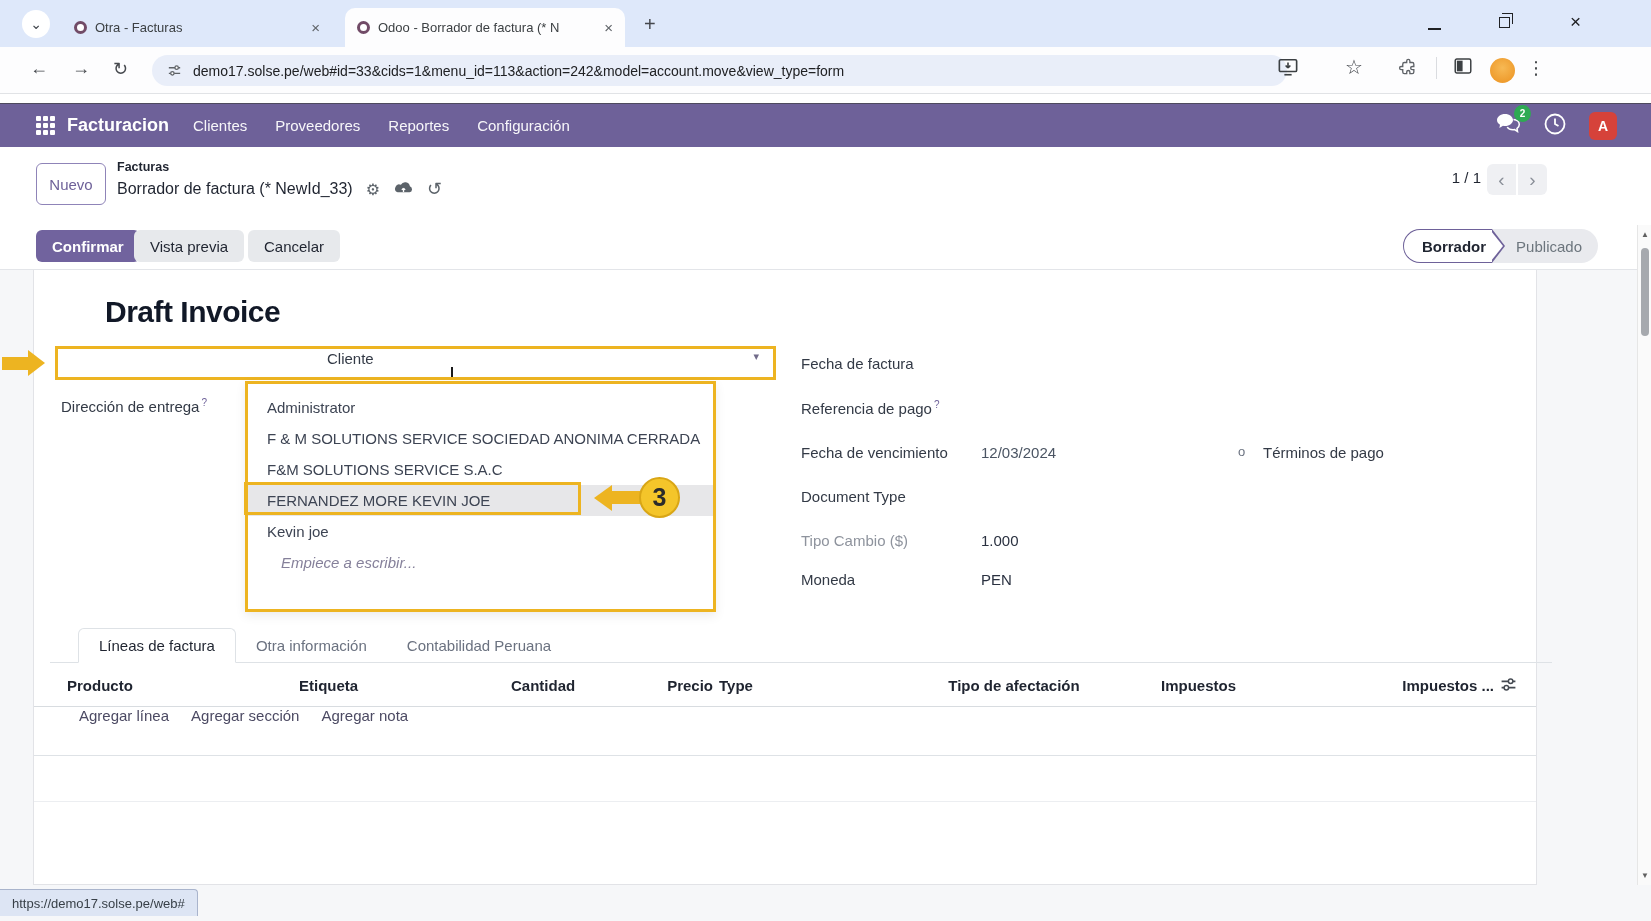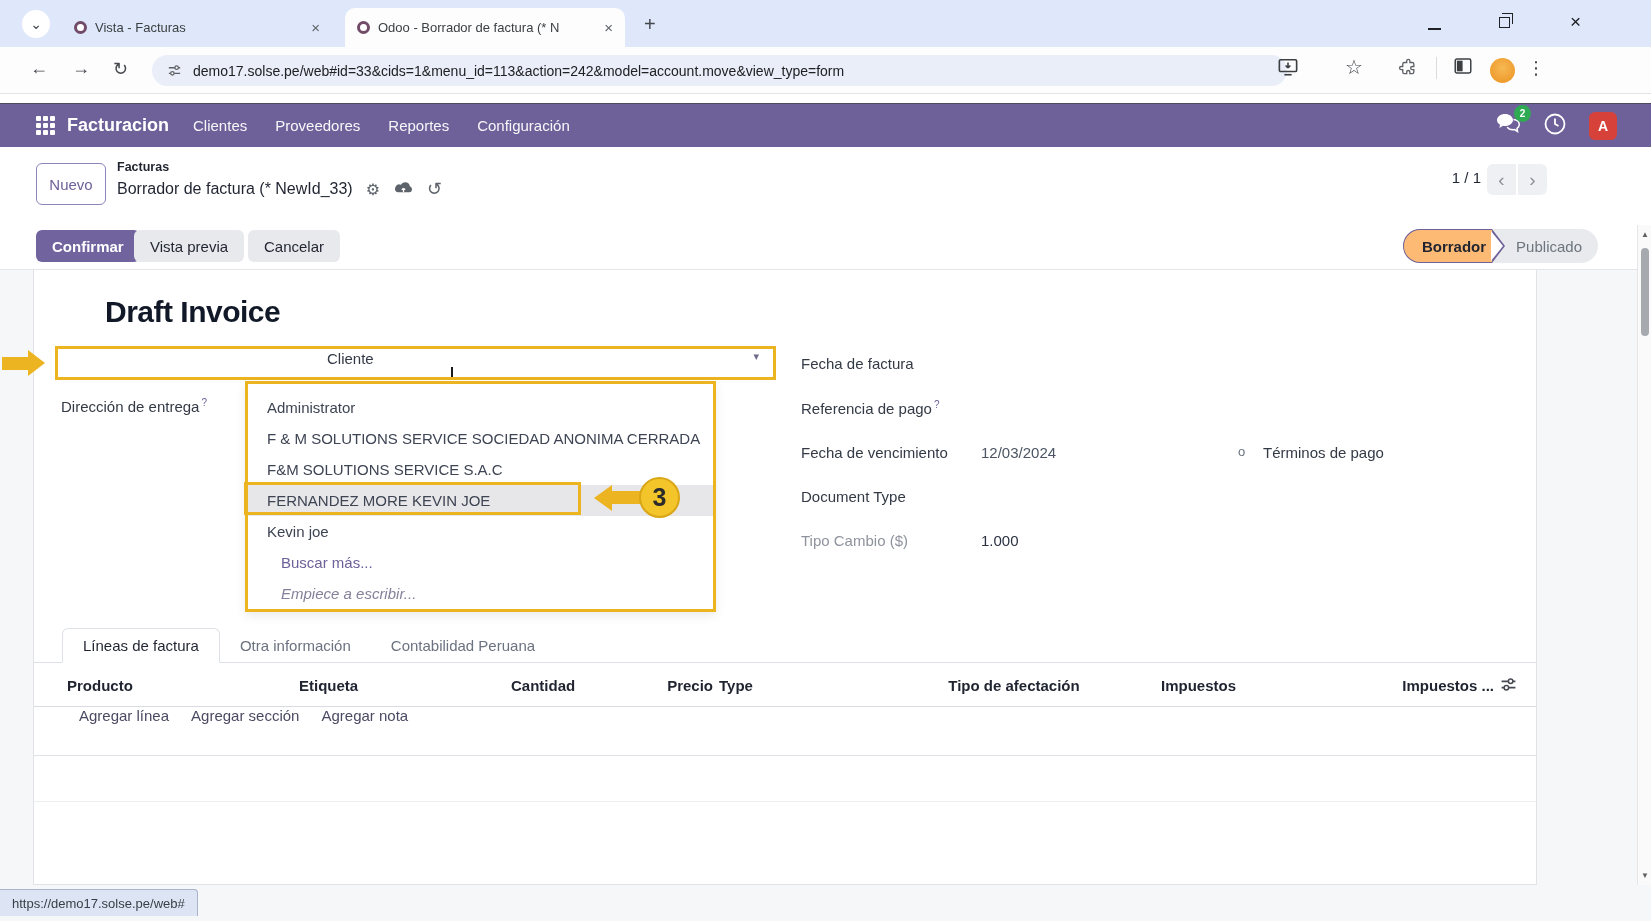--- a/index.html
+++ b/index.html
@@ -53,21 +53,21 @@
   .pager-btn { width:29px; height:31px; background:#eff0f3; color:#8a8f98; font-size:19px; display:flex; align-items:center; justify-content:center; }
   .pager-btn.prev { border-radius:6px 0 0 6px; }
   .pager-btn.next { border-radius:0 6px 6px 0; }
 
   
   .statusbar { position:absolute; left:0; top:222px; width:1651px; height:48px; background:#fff; border-bottom:1px solid #e3e5e9; }
   .btn { height:32px; border-radius:6px; font-size:15px; display:inline-flex; align-items:center; justify-content:center; padding:0 16px; }
   .btn-primary { background:#71639e; color:#fff; font-weight:600; }
   .btn-sec { background:#e7e9ec; color:#1f2430; }
   .stepper { position:absolute; right:53px; top:7px; height:34px; background:#e9eaee; border-radius:17px; display:flex; align-items:center; padding-right:16px; }
-  .state-active { position:relative; height:34px; background:#fdba74; border:1px solid #6e6199; border-right:none; border-radius:17px 0 0 17px; display:flex; align-items:center; padding:0 6px 0 18px; font-weight:700; font-size:15px; color:#1f2430; }
+  .state-active { position:relative; height:34px; background:#ffffff; border:1px solid #6e6199; border-right:none; border-radius:17px 0 0 17px; display:flex; align-items:center; padding:0 6px 0 18px; font-weight:700; font-size:15px; color:#1f2430; }
   .state-active::after { content:""; position:absolute; right:-13px; top:-1px; border-left:13px solid #6e6199; border-top:17px solid transparent; border-bottom:17px solid transparent; }
   .state-active::before { content:""; position:absolute; right:-11px; top:1px; z-index:1; border-left:12px solid #fff; border-top:15px solid transparent; border-bottom:15px solid transparent; }
   .state-next { font-size:15px; color:#6c757d; margin-left:24px; }
 
   
   .content { position:absolute; left:0; top:270px; width:1651px; height:651px; background:#f6f7f9; }
   .sheet { position:absolute; left:33px; top:0; width:1504px; height:615px; background:#fff; border:1px solid #e2e3e7; border-top:none; }
   .sheet-title { position:absolute; left:27px; top:25px; font-size:30px; font-weight:700; color:#111827; letter-spacing:-.5px;margin-left:44px; }
   .fld-label { font-size:15px; color:#333a46; font-weight:500; }
   .fld-value { font-size:15px; color:#2a3140; }
@@ -94,21 +94,21 @@
   
   .ann-box-cliente { position:absolute; left:55px; top:346px; width:721px; height:34px; border:3px solid #edb421; z-index:4; }
   .ann-box-item { position:absolute; left:244px; top:482px; width:337px; height:33px; border:3px solid #edb421; z-index:6; }
   .ann-arrow-left-shaft { position:absolute; left:2px; top:357px; width:26px; height:13px; background:#edb421; z-index:6; }
   .ann-arrow-left-head { position:absolute; left:28px; top:350px; width:0; height:0; border-left:17px solid #edb421; border-top:13px solid transparent; border-bottom:13px solid transparent; z-index:6; }
   .ann3-head { position:absolute; left:594px; top:485px; width:0; height:0; border-right:18px solid #edb421; border-top:13px solid transparent; border-bottom:13px solid transparent; z-index:7; }
   .ann3-shaft { position:absolute; left:612px; top:491px; width:28px; height:13px; background:#edb421; z-index:7; }
   .ann3-circle { position:absolute; left:639px; top:477px; width:41px; height:41px; border-radius:50%; background:#f4c52a; border:2px solid #d9a616; color:#2b2b2b; font-size:25px; font-weight:700; display:flex; align-items:center; justify-content:center; z-index:7; }
 
   
-  .nbtabs { position:absolute; left:0; top:358px; width:1502px; height:35px; border-bottom:1px solid #dee2e6; display:flex; align-items:flex-end; }
+  .nbtabs { position:absolute; left:16px; top:358px; width:1502px; height:35px; border-bottom:1px solid #dee2e6; display:flex; align-items:flex-end; }
   .nbtab { font-size:15px; padding:8px 20px; color:#6b7280; }
   .nbtab.active { margin-left:28px; background:#fff; border:1px solid #dee2e6; border-bottom:1px solid #fff; border-radius:6px 6px 0 0; color:#1f2430; margin-bottom:-1px; }
   .thead { position:absolute; left:0; top:393px; width:1502px; height:44px; border-bottom:1px solid #d8dce0; font-size:15px; font-weight:600; color:#1f2430; }
   .thead span { position:absolute; top:14px; }
   .tactions { position:absolute; left:0; top:437px; width:1502px; height:49px; border-bottom:1px solid #dee2e6; display:flex; align-items:flex-start; gap:22px; padding-left:45px; font-size:15px; color:#4c4a63; }
   .trow-line { position:absolute; left:0; top:531px; width:1502px; border-bottom:1px solid #eceef1; }
 
   
   .vscroll { position:absolute; left:1637px; top:225px; width:14px; height:660px; background:#fafafa; border-left:1px solid #e6e6e6; }
   .vthumb { position:absolute; left:3px; top:23px; width:8px; height:88px; background:#a6a9ae; border-radius:4px; }
@@ -119,21 +119,21 @@
 <body>
 
 <div class="screen">
 
   <div class="tabstrip">
     <div class="tab-chevron-btn">
       <span>⌄</span>
     </div>
     <div class="tab inactive" style="left:62px; width:270px;">
       <span class="favicon"></span>
-      <span class="tab-title">Vista - Facturas</span>
+      <span class="tab-title">Otra - Facturas</span>
       <span class="tab-close" style="margin-left:auto;">×</span>
     </div>
     <div class="tab active" style="left:345px; width:280px;">
       <span class="favicon"></span>
       <span class="tab-title">Odoo - Borrador de factura (* N</span>
       <span class="tab-close" style="margin-left:auto;">×</span>
     </div>
     <div class="newtab-btn">+</div>
     <div class="abs" style="left:1428px; top:16px;"><span class="win-min-bar"></span></div>
     <div class="abs" style="left:1499px; top:14px;"><span class="win-restore"></span></div>
@@ -282,20 +282,24 @@
         <span class="val fld-value" style="color:#4b5563;">12/03/2024</span>
         <span class="or-word">o</span>
         <span class="terms">Términos de pago</span>
       </div>
       <div class="rfield" style="top:218px;">
         <span class="lab fld-label">Document Type</span>
       </div>
       <div class="rfield" style="top:262px;">
         <span class="lab fld-label muted">Tipo Cambio ($)</span>
         <span class="val fld-value">1.000</span>
+      </div>
+      <div class="rfield" style="top:301px;">
+        <span class="lab fld-label">Moneda</span>
+        <span class="val fld-value">PEN</span>
       </div>
 
       <div class="nbtabs">
         <div class="nbtab active">Líneas de factura</div>
         <div class="nbtab">Otra información</div>
         <div class="nbtab">Contabilidad Peruana</div>
       </div>
 
       <div class="thead">
         <span style="left:33px;">Producto</span>
@@ -323,21 +327,20 @@
       <div class="trow-line"></div>
     </div>
   </div>
 
   <div class="dropdown">
     <div class="dd-item">Administrator</div>
     <div class="dd-item">F &amp; M SOLUTIONS SERVICE SOCIEDAD ANONIMA CERRADA</div>
     <div class="dd-item">F&amp;M SOLUTIONS SERVICE S.A.C</div>
     <div class="dd-item hl">FERNANDEZ MORE KEVIN JOE</div>
     <div class="dd-item">Kevin joe</div>
-    <div class="dd-item link">Buscar más...</div>
     <div class="dd-item hint">Empiece a escribir...</div>
   </div>
 
   <div class="ann-box-cliente"></div>
   <div class="ann-arrow-left-shaft"></div>
   <div class="ann-arrow-left-head"></div>
   <div class="ann-box-item"></div>
   <div class="ann3-head"></div>
   <div class="ann3-shaft"></div>
   <div class="ann3-circle">3</div>

